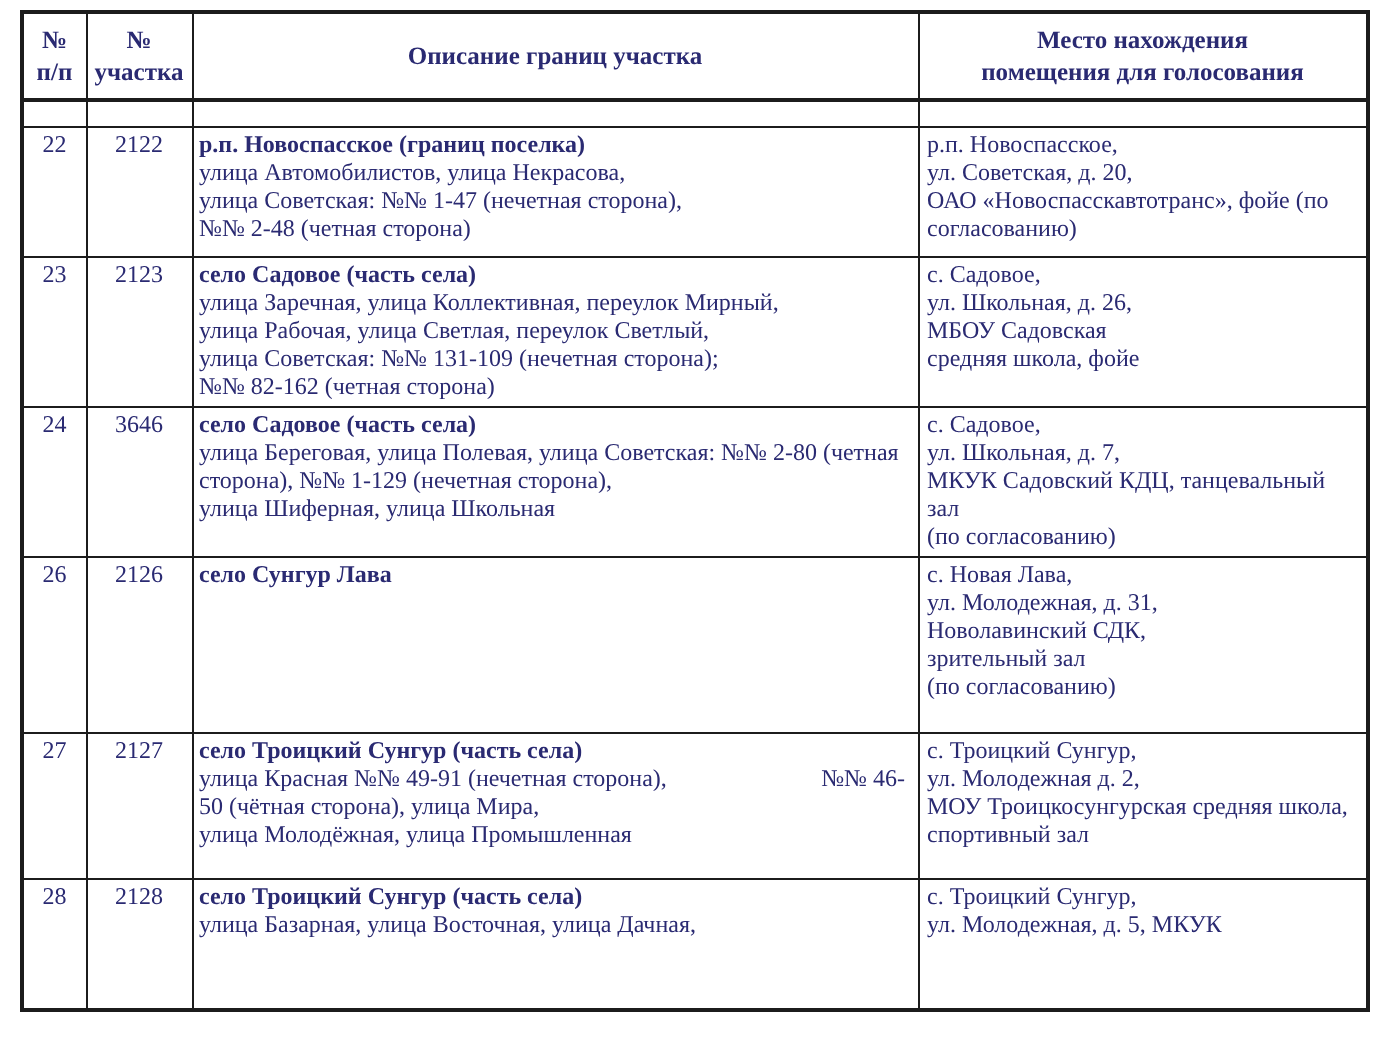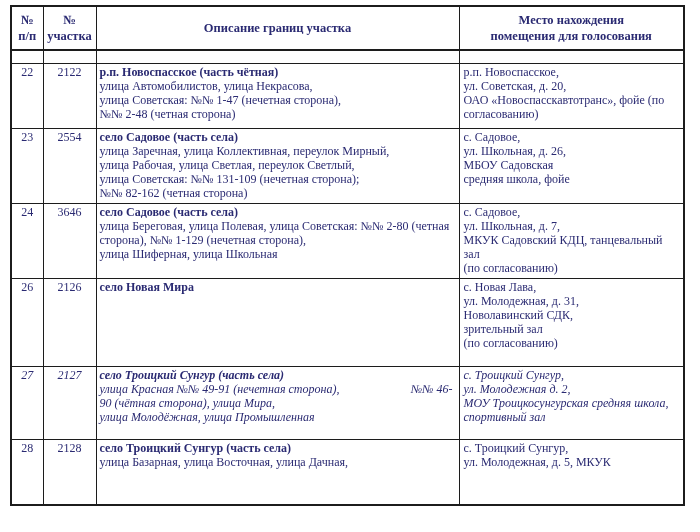--- a/index.html
+++ b/index.html
@@ -68,21 +68,21 @@
   }
   .split-line {
     display: flex;
     justify-content: space-between;
   }
   tr.r22 td { height: 60px; }
   tr.r23 td { height: 70px; }
   tr.r24 td { height: 70px; }
   tr.r25 td { height: 85px; }
   tr.r26 td { height: 83px; margin-left: 16px; }
-  tr.r27 td { height: 68px; font-style: italic; }
+  tr.r27 td { height: 68px; }
   tr.r28 td { height: 60px; }
 </style>
 </head>
 <body>
 
 <div class="page">
   <table class="doc-table">
     <colgroup>
       <col style="width:32px">
       <col style="width:53px">
@@ -105,34 +105,34 @@
         <td></td>
         <td></td>
         <td></td>
         <td></td>
       </tr>
 
       <tr class="r22">
         <td class="num-cell">22</td>
         <td class="num-cell">2122</td>
         <td class="desc-cell">
-          <div class="title">р.п. Новоспасское (часть чётная)</div>
+          <div class="title">р.п. Новоспасское (границ поселка)</div>
           <div class="desc">улица Автомобилистов, улица Некрасова,
 улица Советская: №№ 1-47 (нечетная сторона),
 №№ 2-48 (четная сторона)</div>
         </td>
         <td class="loc-cell">р.п. Новоспасское,
 ул. Советская, д. 20,
 ОАО «Новоспасскавтотранс», фойе  (по
 согласованию)</td>
       </tr>
 
       <tr class="r23">
         <td class="num-cell">23</td>
-        <td class="num-cell">2554</td>
+        <td class="num-cell">2123</td>
         <td class="desc-cell">
           <div class="title">село Садовое (часть села)</div>
           <div class="desc">улица Заречная, улица Коллективная, переулок Мирный,
 улица Рабочая, улица Светлая, переулок Светлый,
 улица Советская: №№ 131-109 (нечетная сторона);
 №№ 82-162 (четная сторона)</div>
         </td>
         <td class="loc-cell">с. Садовое,
 ул. Школьная, д. 26,
 МБОУ Садовская
@@ -152,40 +152,40 @@
 ул. Школьная, д. 7,
 МКУК Садовский КДЦ, танцевальный зал
 (по согласованию)</td>
       </tr>
 
 
       <tr class="r26">
         <td class="num-cell">26</td>
         <td class="num-cell">2126</td>
         <td class="desc-cell">
-          <div class="title">село Новая Мира</div>
+          <div class="title">село Сунгур Лава</div>
           <div class="desc"></div>
         </td>
         <td class="loc-cell">с. Новая Лава,
 ул. Молодежная, д. 31,
 Новолавинский СДК,
 зрительный зал
 (по согласованию)</td>
       </tr>
 
       <tr class="r27">
         <td class="num-cell">27</td>
         <td class="num-cell">2127</td>
         <td class="desc-cell">
           <div class="title">село Троицкий Сунгур (часть села)</div>
           <div class="split-line">
             <span>улица Красная №№ 49-91 (нечетная сторона),</span>
             <span>№№ 46-</span>
           </div>
-          <div class="desc">90 (чётная сторона), улица Мира,
+          <div class="desc">50 (чётная сторона), улица Мира,
 улица Молодёжная, улица Промышленная</div>
         </td>
         <td class="loc-cell">с. Троицкий Сунгур,
 ул. Молодежная д. 2,
 МОУ Троицкосунгурская средняя школа,
 спортивный зал</td>
       </tr>
 
       <tr class="r28">
         <td class="num-cell">28</td>

